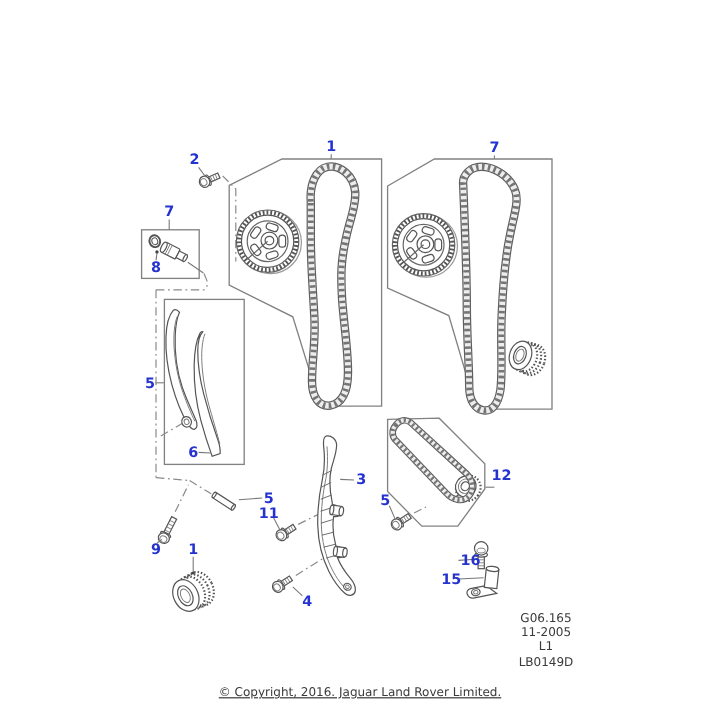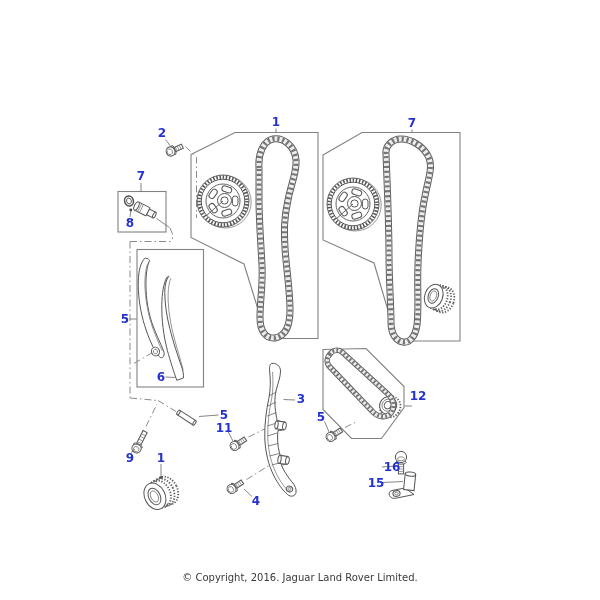--- a/index.html
+++ b/index.html
@@ -10,21 +10,21 @@
     position:absolute;transform:translate(-50%,-50%);
     color:#2432cf;font-weight:bold;font-size:12px;line-height:12px;
     font-family:"DejaVu Sans", sans-serif;user-select:none;
   }
   .infobox{
     position:absolute;left:405px;top:510px;width:100px;
     text-align:center;font-size:10px;line-height:12.2px;color:#3a3a3a;
   }
   .copyright{
     position:absolute;left:0;top:572px;width:600px;text-align:center;
-    font-size:10px;color:#3a3a3a;
+    font-size:10px;color:#3a3a3a;text-decoration:underline;
   }
   
   .box{fill:none;stroke:#818181;stroke-width:1.1;}
   .dd{fill:none;stroke:#8a8a8a;stroke-width:1;stroke-dasharray:7 3 1.5 3;}
   .ld{fill:none;stroke:#777;stroke-width:0.9;}
   .pt{fill:#fff;stroke:#555;stroke-width:1;}
   .thin{fill:none;stroke:#777;stroke-width:0.8;}
   .ch-out{fill:none;stroke:#5f5f5f;stroke-width:7;stroke-linejoin:round;}
   .ch-mid{fill:none;stroke:#ededed;stroke-width:5;stroke-linejoin:round;}
   .ch-link{fill:none;stroke:#757575;stroke-width:5;stroke-dasharray:2.1 2.8;stroke-linejoin:round;}
@@ -308,15 +308,21 @@
 <span class="callout" style="left:224px;top:428px">11</span>
 <span class="callout" style="left:161px;top:458px">1</span>
 <span class="callout" style="left:256px;top:501px">4</span>
 <span class="callout" style="left:301px;top:399px">3</span>
 <span class="callout" style="left:321px;top:417px">5</span>
 <span class="callout" style="left:418px;top:396px">12</span>
 <span class="callout" style="left:392px;top:467px">16</span>
 <span class="callout" style="left:376px;top:483px">15</span>
 <span class="callout" style="left:412px;top:123px">7</span>
 
+<div class="infobox">
+  <div>G06.165</div>
+  <div>11-2005</div>
+  <div>L1</div>
+  <div>LB0149D</div>
+</div>
 
 <div class="copyright">© Copyright, 2016. Jaguar Land Rover Limited.</div>
 </div>
 
 </body></html>

